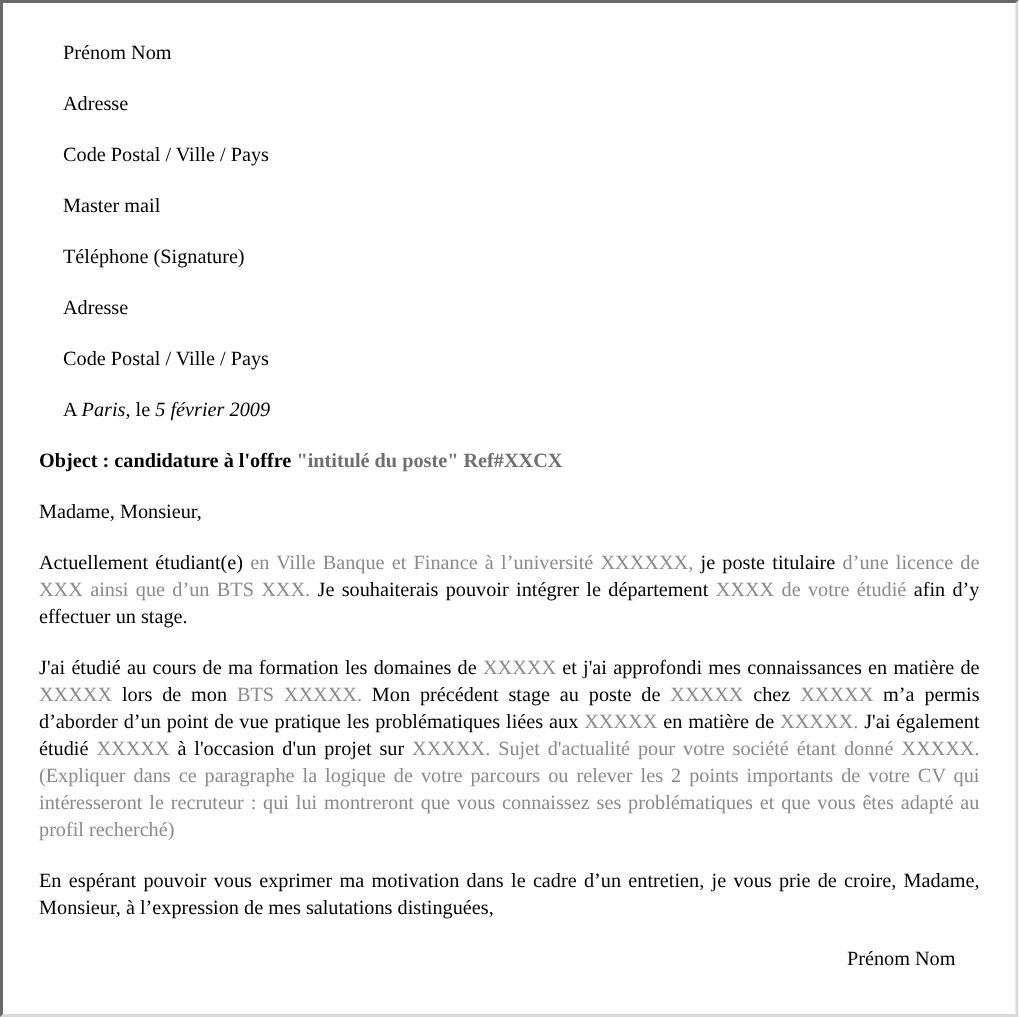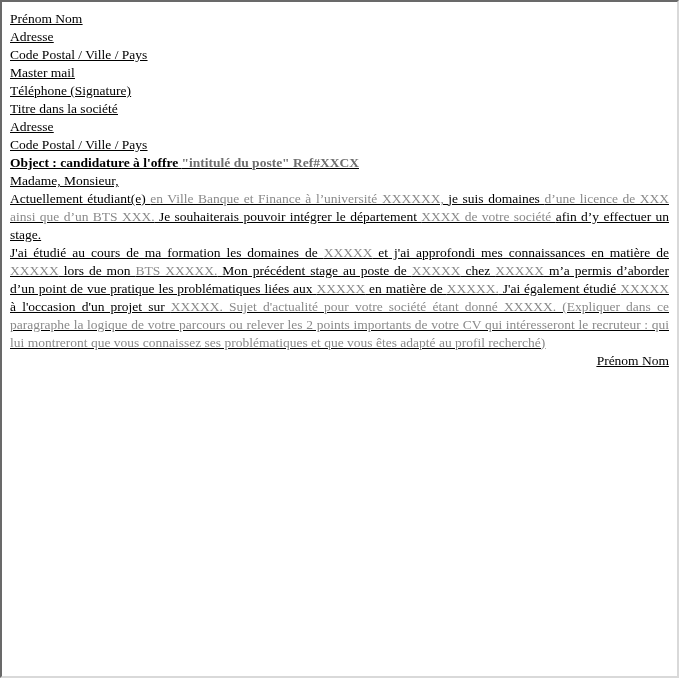--- a/index.html
+++ b/index.html
@@ -12,21 +12,21 @@
     border-left: 2px solid var(--border_dark, #696969);
     border-right: 2px solid var(--border_light, #d9d9d9);
     border-bottom: 2px solid var(--border_light, #d9d9d9);
     padding: 8px;
     overflow: hidden;
     font-family: "Liberation Serif", serif;
     font-size: 13.5px;
     line-height: 18px;
     color: var(--text, #000000);
   }
-  .page p, .page div { margin: 0; text-decoration: underline; }
+  .page p, .page div { margin: 16px; }
   .recipient { margin: 14px 0 0 412px; }
   .dateline { margin-top: 27px; }
   .subject { margin-top: 36px; font-weight: bold; }
   .subject .muted-strong { color: var(--subject_muted, #6f6f6f); }
   .salutation { margin-top: 17px; }
   .p1 { margin-top: 11px; text-align: justify; }
   .p2 { margin-top: 12px; text-align: justify; }
   .closing { margin-top: 17px; text-align: justify; }
   .sig { text-align: right; margin-top: 20px; }
   .sig-line2 { margin-top: 18px; }
@@ -40,31 +40,32 @@
 
   <div class="sender">
     <div>Prénom Nom</div>
     <div>Adresse</div>
     <div>Code Postal / Ville / Pays</div>
     <div>Master mail</div>
     <div>Téléphone (Signature)</div>
   </div>
 
   <div class="recipient">
-    <div>Titre dans la société</div>
     <div>Adresse</div>
     <div>Code Postal / Ville / Pays</div>
+    <div class="dateline"><span>A </span><span class="italic">Paris</span><span>, le </span><span class="italic">5 février 2009</span></div>
   </div>
 
   <p class="subject"><span>Object : candidature à l'offre </span><span class="muted-strong">"intitulé du poste" Ref#XXCX</span></p>
 
   <p class="salutation">Madame, Monsieur,</p>
 
-  <p class="p1"><span>Actuellement étudiant(e) </span><span class="muted">en Ville Banque et Finance à l’université XXXXXX, </span><span>je suis domaines </span><span class="muted">d’une licence de XXX ainsi que d’un BTS XXX.</span><span> Je souhaiterais pouvoir intégrer le département </span><span class="muted">XXXX de votre société </span><span>afin d’y effectuer un stage.</span></p>
+  <p class="p1"><span>Actuellement étudiant(e) </span><span class="muted">en Ville Banque et Finance à l’université XXXXXX, </span><span>je poste titulaire </span><span class="muted">d’une licence de XXX ainsi que d’un BTS XXX.</span><span> Je souhaiterais pouvoir intégrer le département </span><span class="muted">XXXX de votre étudié </span><span>afin d’y effectuer un stage.</span></p>
 
   <p class="p2"><span>J'ai étudié au cours de ma formation les domaines de </span><span class="muted">XXXXX</span><span> et j'ai approfondi mes connaissances en matière de </span><span class="muted">XXXXX</span><span> lors de mon </span><span class="muted">BTS XXXXX.</span><span> Mon précédent stage au poste de </span><span class="muted">XXXXX</span><span> chez </span><span class="muted">XXXXX</span><span> m’a permis d’aborder d’un point de vue pratique les problématiques liées aux </span><span class="muted">XXXXX</span><span> en matière de </span><span class="muted">XXXXX.</span><span> J'ai également étudié </span><span class="muted">XXXXX</span><span> à l'occasion d'un projet sur </span><span class="muted">XXXXX. Sujet d'actualité pour votre société étant donné XXXXX. (Expliquer dans ce paragraphe la logique de votre parcours ou relever les 2 points importants de votre CV qui intéresseront le recruteur : qui lui montreront que vous connaissez ses problématiques et que vous êtes adapté au profil recherché)</span></p>
 
+  <p class="closing">En espérant pouvoir vous exprimer ma motivation dans le cadre d’un entretien, je vous prie de croire, Madame, Monsieur, à l’expression de mes salutations distinguées,</p>
 
   <div class="sig">
     <div>Prénom Nom</div>
   </div>
 
 </div>
 
 </body></html>

